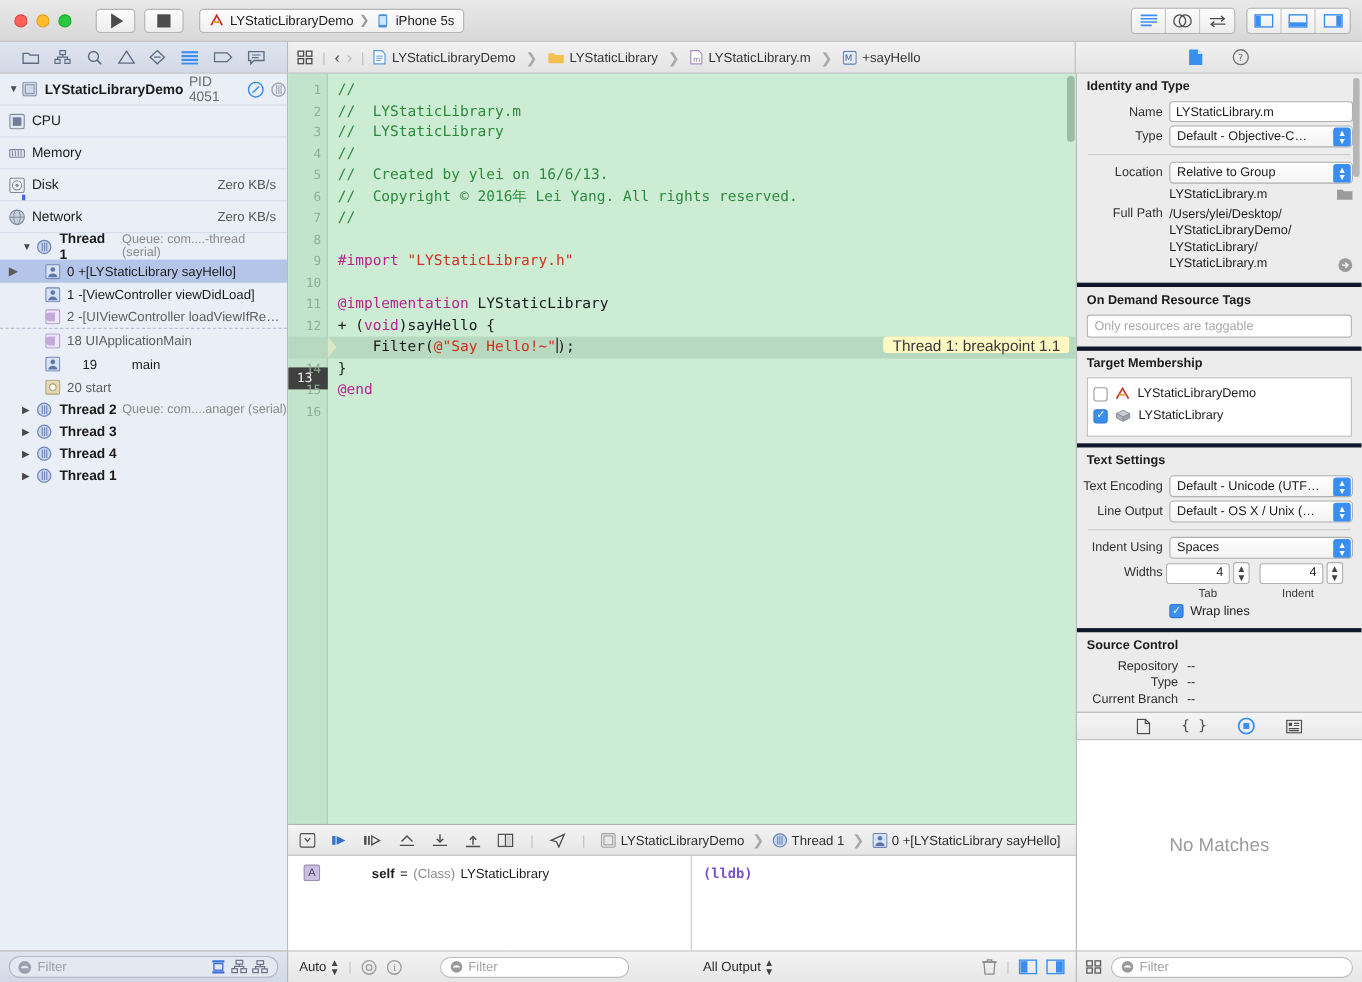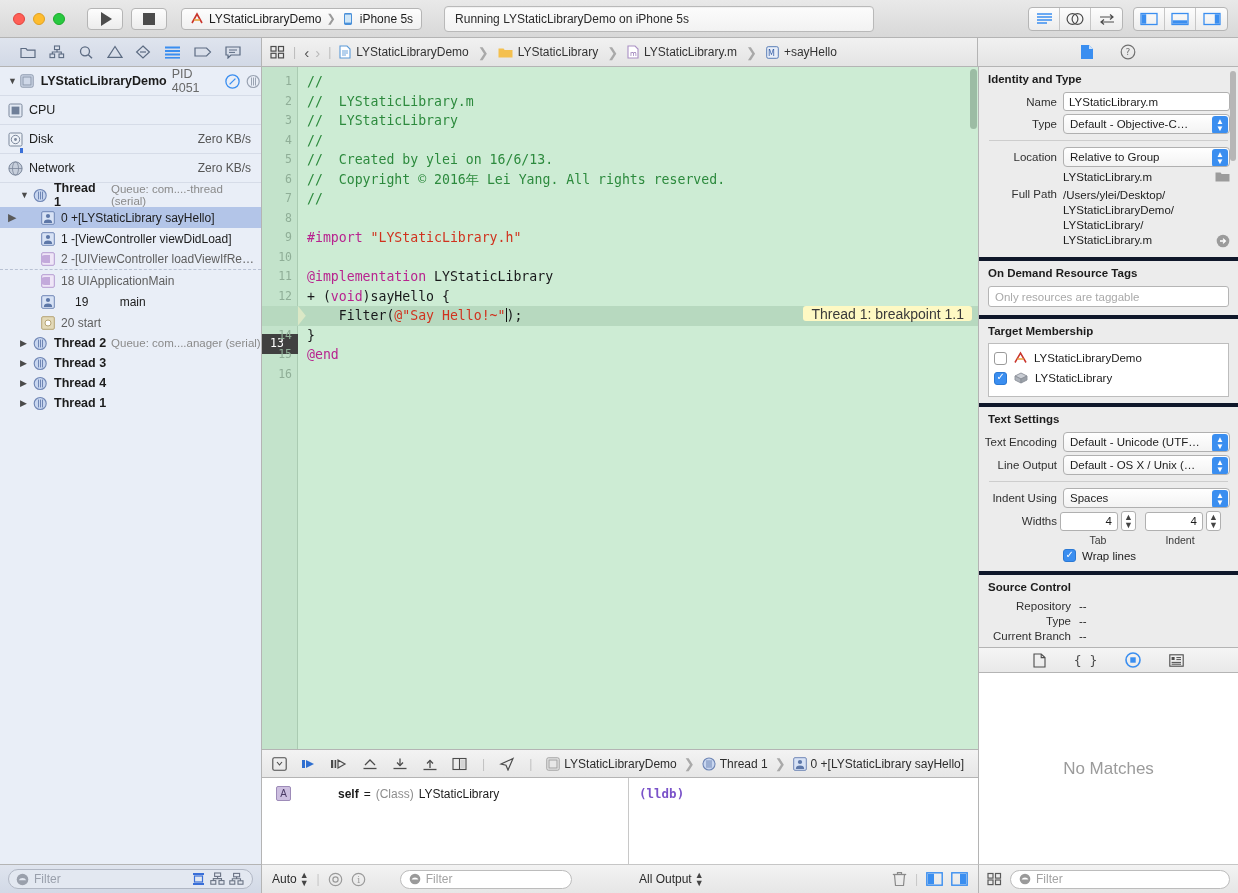--- a/index.html
+++ b/index.html
@@ -312,23 +312,20 @@
       <span class="sep-chev">❯</span>
       <span>
         <svg width="14" height="14" viewBox="0 0 14 14">
           <rect x="3" y="1" width="8" height="12" rx="1.4" fill="#4a90d9"></rect>
           <rect x="4" y="2.6" width="6" height="8" fill="#cfe6f7"></rect>
         </svg>
       </span>
       <span>iPhone 5s</span>
     </div>
 
-    <div class="status-box">
-      <span>Running LYStaticLibraryDemo on iPhone 5s</span>
-    </div>
 
     <div class="tb-right">
       <div class="seg">
         <div>
           <svg width="17" height="13" viewBox="0 0 17 13">
             <g stroke="#3a8ef0" stroke-width="1.5">
               <line x1="1" y1="2" x2="16" y2="2"></line>
                 <line x1="1" y1="5" x2="16" y2="5"></line>
               <line x1="1" y1="8" x2="16" y2="8"></line>
                 <line x1="1" y1="11" x2="11" y2="11"></line>
@@ -535,20 +532,35 @@
       <span class="ico">
         <svg width="15" height="15" viewBox="0 0 15 15">
           <rect x="1" y="1" width="13" height="13" rx="1.5" fill="#e3e9f4" stroke="#7b879b" stroke-width="1"></rect>
           <rect x="3.6" y="3.6" width="7.8" height="7.8" fill="#6f7f99"></rect>
         </svg>
       </span>
       <span>CPU</span>
       <span class="rightval"></span>
     </div>
 
+    <div class="nav-row gauge-row">
+      <span class="ico">
+        <svg width="15" height="15" viewBox="0 0 15 15">
+          <rect x="0.8" y="4" width="13.4" height="7" rx="1" fill="#dfe6f2" stroke="#7b879b" stroke-width="1"></rect>
+          <g stroke="#7b879b" stroke-width=".9">
+              <line x1="3.4" y1="5" x2="3.4" y2="10"></line>
+              <line x1="6" y1="5" x2="6" y2="10"></line>
+              <line x1="8.6" y1="5" x2="8.6" y2="10"></line>
+              <line x1="11.2" y1="5" x2="11.2" y2="10"></line>
+            </g>
+        </svg>
+      </span>
+      <span>Memory</span>
+      <span class="rightval"></span>
+    </div>
 
     <div class="nav-row gauge-row">
       <span class="ico">
         <svg width="15" height="15" viewBox="0 0 15 15">
           <rect x="1" y="1" width="13" height="13" rx="1.5" fill="#eef2f8" stroke="#7b879b" stroke-width="1"></rect>
           <rect x="3.3" y="3.3" width="8.4" height="8.4" rx="4.2" fill="none" stroke="#7b879b" stroke-width="1"></rect>
           <circle cx="7.5" cy="7.5" r="1.4" fill="#7b879b"></circle>
         </svg>
       </span>
       <span>Disk</span>

